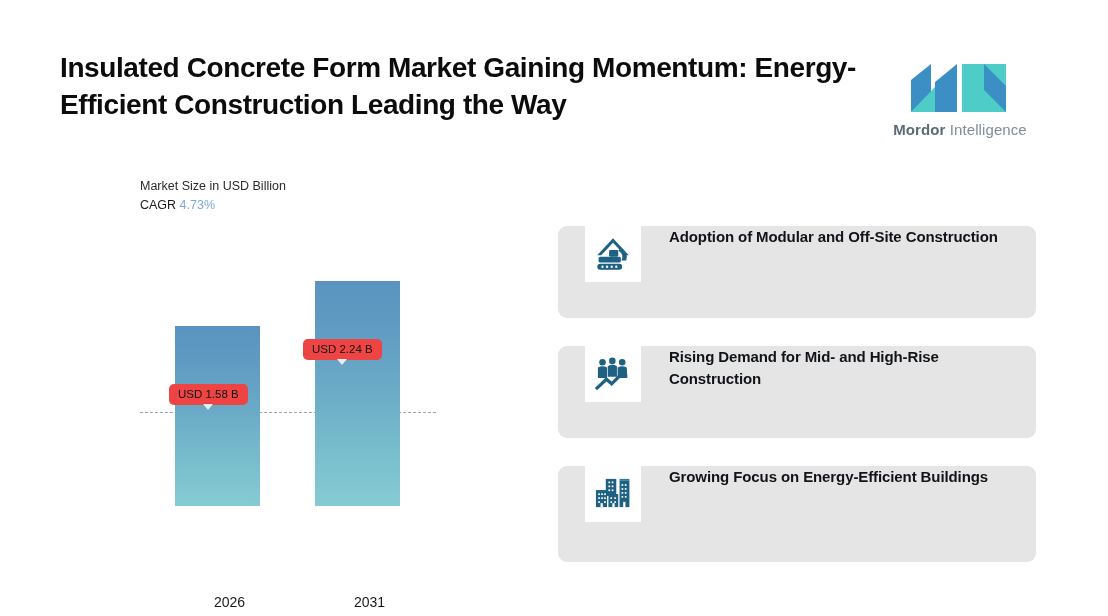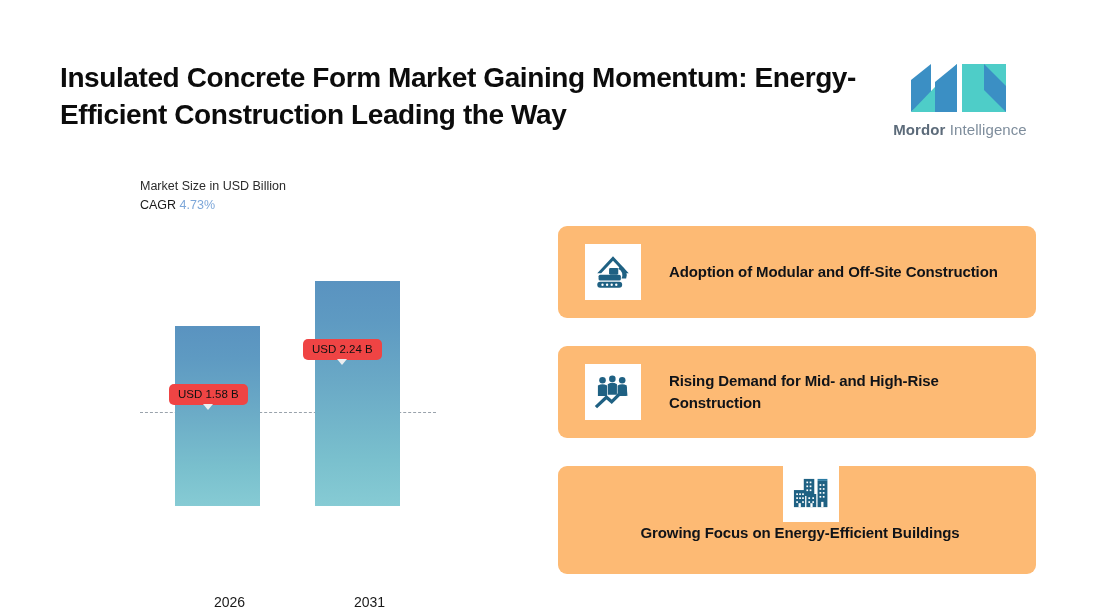--- a/index.html
+++ b/index.html
@@ -6,21 +6,21 @@
   html,body{
     width:1108px; height:616px;
     background:#ffffff;
     font-family:"Liberation Sans", sans-serif;
     overflow:hidden;
   }
   #root{ position:relative; width:1108px; height:616px; }
 
   
   .page-title{
-    position:absolute; left:60px; top:60px; width:800px;
+    position:absolute; left:60px; top:50px; width:800px;
     font-size:28px; font-weight:bold; line-height:1.32;
     color:#0c0c0c; letter-spacing:-0.4px;
   }
   .brand-logo{
     position:absolute; left:890px; top:52px; width:140px; height:86px;
     display:flex; flex-direction:column; align-items:center; justify-content:flex-end;
   }
   .brand-mark{ width:110px; height:56px; }
   .brand-word{
     margin-top:5px; font-size:15px; color:#7e8d9c; letter-spacing:0.1px; white-space:nowrap;
@@ -59,26 +59,26 @@
   .vlabel.l2031{ left:163px; top:85px; }
 
   .xlabels{ position:absolute; left:12px; top:340px; width:300px; height:22px; }
   .xlab{ position:absolute; top:0; font-size:14px; color:#1a1a1a; text-align:center; }
   .xlab.x1{ left:35px; width:85px; }
   .xlab.x2{ left:175px; width:85px; }
 
   
   .cards{ position:absolute; left:558px; top:226px; width:478px; }
   .card{
-    position:relative; width:478px; background:#fdba74; border-radius:9px;
-    display:flex; align-items:center; margin-bottom:28px;
+    position:relative; width:478px; background:#e5e5e5; border-radius:9px;
+    display:flex; align-items:flex-start; margin-bottom:28px;
   }
   .card.c1{ height:92px; }
   .card.c2{ height:92px; }
-  .card.c3{ height:108px;flex-direction:column; }
+  .card.c3{ height:96px; }
   .card-icon{
     flex:0 0 auto; width:56px; height:56px; margin-left:27px;
     background:#ffffff; border:3px solid #ffffff; display:flex;
     align-items:center; justify-content:center;
   }
   .card-icon svg{ width:42px; height:42px; display:block; }
   .card-text{
     margin-left:28px; margin-right:22px;
     font-size:15px; font-weight:bold; color:#101318; line-height:1.45;
     letter-spacing:-0.1px;

